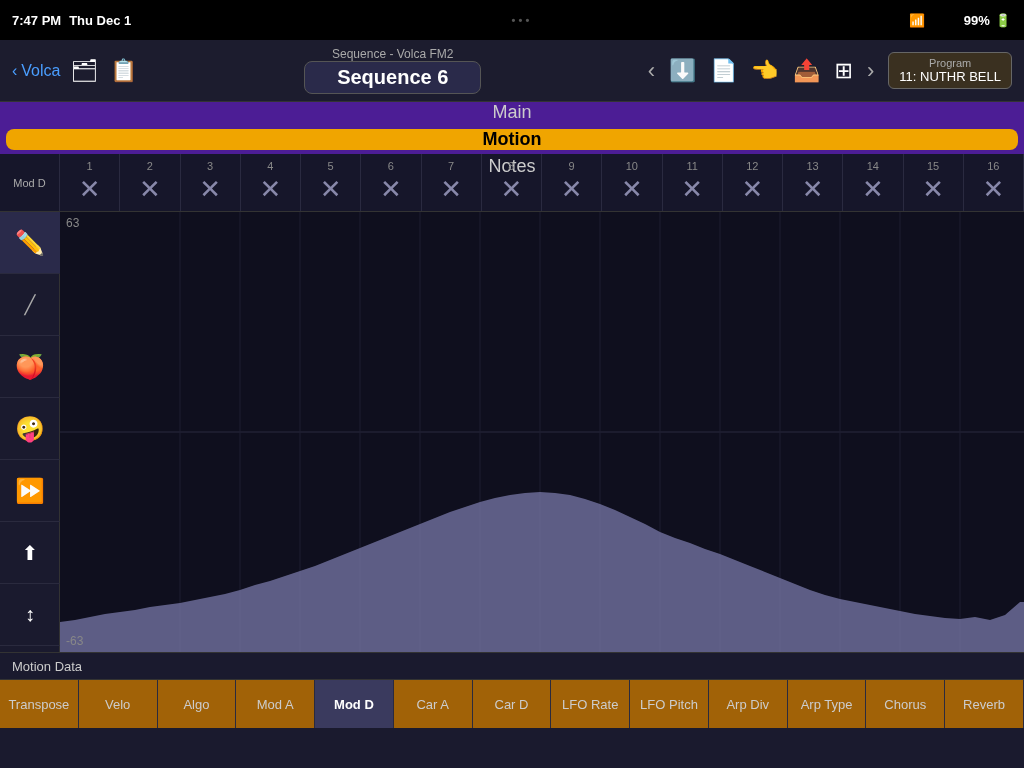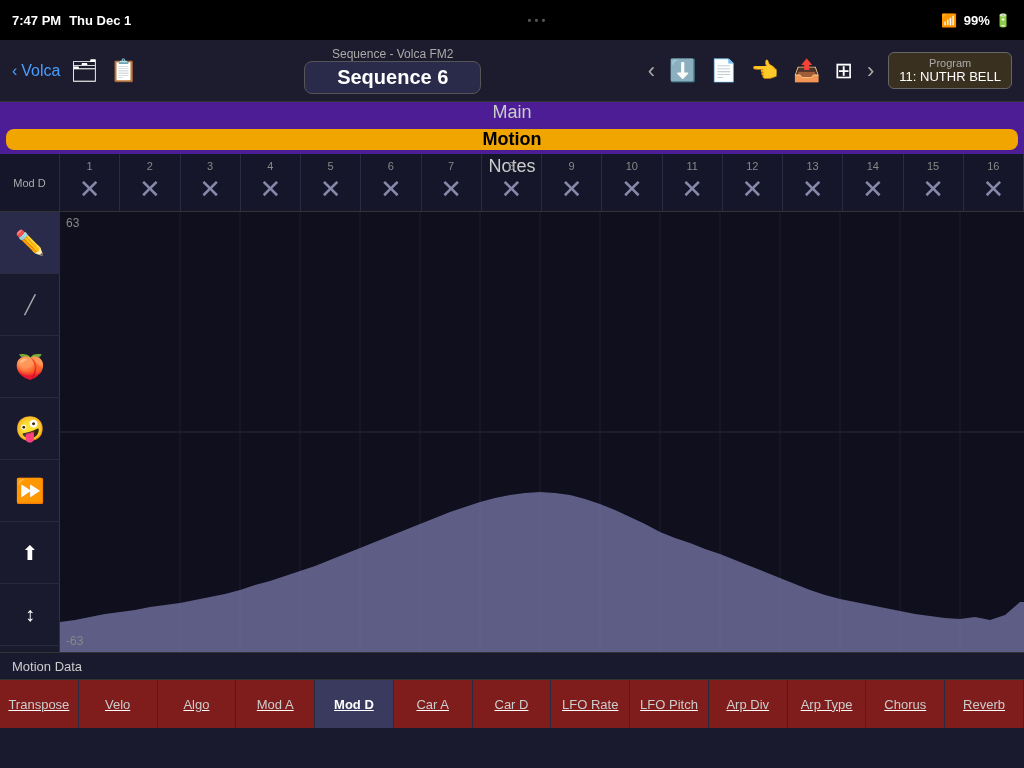--- a/index.html
+++ b/index.html
@@ -182,24 +182,23 @@
       font-size: 13px;
       font-weight: 400;
       color: #ccc;
       border-top: 1px solid #333;
       border-bottom: 1px solid #333;
     }
 
     
     .bottom-tabs {
       display: flex;
-      background: #7f1d1d;
+      background: #a16207;
       height: 48px;
       overflow-x: auto;
-      text-decoration: underline;
     }
     .bottom-tab {
       flex: 1;
       min-width: 70px;
       display: flex;
       align-items: center;
       justify-content: center;
       font-size: 13px;
       color: #ccc;
       cursor: pointer;
@@ -208,21 +207,21 @@
       padding: 0 8px;
     }
     .bottom-tab.active {
       background: #3a3a5e;
       color: #fff;
       font-weight: 600;
     }
 
     
     .wifi-icon { font-size: 13px; }
-    .battery { font-size: 13px; }
+    .battery { font-size: 13px; margin-left: 32px; }
   </style>
 </head>
 <body>
 
 <div class="status-bar">
   <div class="status-left">
     <span>7:47 PM</span>
     <span>Thu Dec 1</span>
   </div>
   <div style="display:flex;gap:4px;font-size:11px;color:#555">• • •</div>

